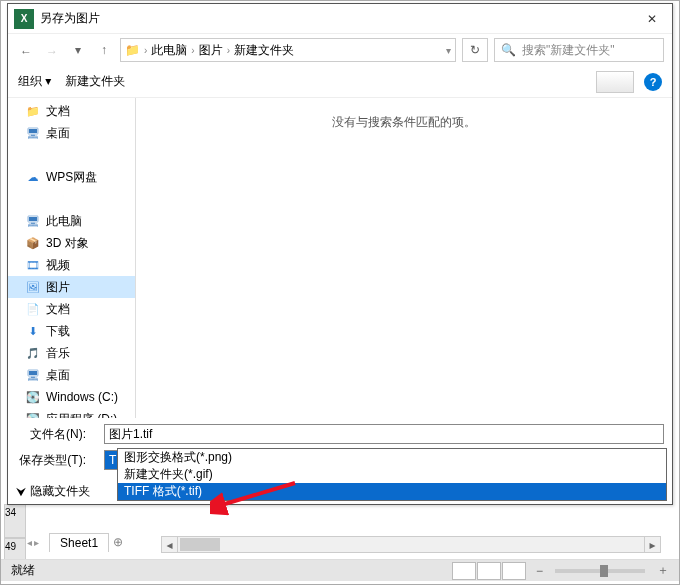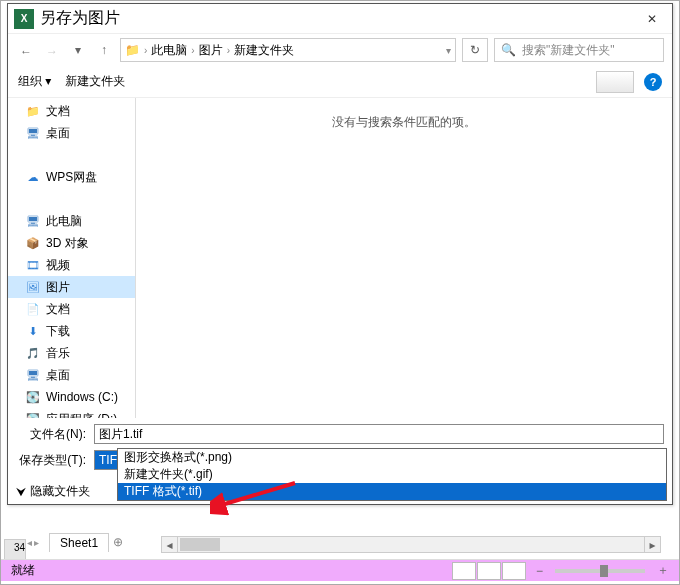--- a/index.html
+++ b/index.html
@@ -1,40 +1,40 @@
 <!DOCTYPE html>
 <html><head>
 <meta charset="utf-8">
 <style>
 * { box-sizing: border-box; margin: 0; padding: 0; font-family: "Microsoft YaHei", "Segoe UI", sans-serif; font-size: 12px; }
 body { width: 680px; height: 585px; background: #fff; position: relative; overflow: hidden; }
 
 .app-bg { position: absolute; left: 0; top: 0; width: 680px; height: 585px; background: #fff; border: 1px solid #aaa; }
 .rows-gutter { position: absolute; left: 3px; top: 503px; }
-.rows-gutter div { width: 22px; height: 34px; border: 1px solid #ccc; background: #e6e6e6; font-size: 10px; text-align: right; line-height: 16px; margin-top: 35px; }
+.rows-gutter div { width: 22px; height: 34px; border: 1px solid #ccc; background: #e6e6e6; font-size: 10px; text-align: left; line-height: 16px; }
 .sheet-tabs { position: absolute; left: 20px; bottom: 31px; height: 22px; display: flex; align-items: center; gap: 4px; }
 .sheet-nav { display: flex; gap: 2px; padding: 0 6px; }
 .sheet-nav span { color: #999; font-size: 10px; }
 .sheet-tab { border: 1px solid #ccc; border-bottom: none; padding: 2px 10px; background: #fff; }
 .hscroll { position: absolute; left: 160px; right: 18px; bottom: 31px; height: 17px; border: 1px solid #ccc; background: #f0f0f0; display: flex; align-items: center; }
 .hscroll .arrow { width: 16px; height: 15px; display: flex; align-items: center; justify-content: center; color: #666; border-left: 1px solid #ccc; }
 .hscroll .arrow:first-child { border-left: none; border-right: 1px solid #ccc; }
 .hscroll .thumb { width: 40px; height: 13px; background: #ccc; margin-left: 2px; }
-.status-bar { position: absolute; left: 0; right: 0; bottom: 3px; height: 22px; background: #f0abfc; display: flex; align-items: center; padding: 0 10px; border-top: 1px solid #ddd; margin-top: 19px; }
+.status-bar { position: absolute; left: 0; right: 0; bottom: 3px; height: 22px; background: #e5e5e5; display: flex; align-items: center; padding: 0 10px; border-top: 1px solid #ddd; margin-top: 19px; }
 .status-bar .spacer { flex: 1; }
 .status-icons { display: flex; gap: 1px; }
 .status-icons div { width: 24px; height: 18px; border: 1px solid #bbb; background: #fff; }
 .zoom-slider { width: 90px; height: 4px; background: #ccc; margin: 0 12px; position: relative; }
 .zoom-slider .handle { position: absolute; left: 50%; top: -4px; width: 8px; height: 12px; background: #888; }
 
 
 .dialog { position: absolute; left: 7px; top: 3px; width: 666px; height: 502px; background: #fff; border: 1px solid #555; box-shadow: 1px 1px 3px rgba(0,0,0,0.2); display: flex; flex-direction: column; }
 .titlebar { height: 30px; background: #fff; display: flex; align-items: center; border-bottom: 1px solid #eee; }
 .titlebar .app-icon { width: 20px; height: 20px; background: #217346; color: #fff; margin: 0 6px; display: flex; align-items: center; justify-content: center; font-size: 10px; font-weight: bold; }
-.titlebar .title { flex: 1; font-size: 16px; }
+.titlebar .title { flex: 1; font-size: 12px; }
 .titlebar .close { width: 40px; height: 30px; display: flex; align-items: center; justify-content: center; color: #333; }
 .navbar { height: 32px; display: flex; align-items: center; padding: 0 8px; gap: 6px; }
 .navbar .navbtn { width: 20px; height: 20px; display: flex; align-items: center; justify-content: center; color: #666; }
 .navbar .navbtn.disabled { color: #ccc; }
 .navbar .crumbs { flex: 1; height: 24px; border: 1px solid #ccc; display: flex; align-items: center; padding: 0 4px; gap: 4px; }
 .navbar .crumbs .sep { color: #888; font-size: 10px; }
 .navbar .folder-icon { color: #f0c060; }
 .navbar .refresh { width: 26px; height: 24px; border: 1px solid #ccc; display: flex; align-items: center; justify-content: center; color: #555; }
 .navbar .search { width: 170px; height: 24px; border: 1px solid #ccc; display: flex; align-items: center; padding: 0 6px; gap: 6px; color: #888; }
 .toolbar { height: 32px; display: flex; align-items: center; padding: 0 10px; gap: 14px; border-bottom: 1px solid #eee; }
@@ -46,21 +46,21 @@
 .tree .item { height: 22px; display: flex; align-items: center; padding-left: 18px; gap: 6px; white-space: nowrap; }
 .tree .item.sel { background: #cde8ff; }
 .tree .ico { width: 14px; height: 14px; display: inline-flex; align-items: center; justify-content: center; font-size: 11px; }
 .tree .folder { color: #f0b030; }
 .tree .blue { color: #2b7cd3; }
 .tree .mon { color: #3a7bbf; }
 .tree .disk { color: #888; }
 .main-pane { flex: 1; position: relative; }
 .main-pane .msg { position: absolute; left: 50%; top: 16px; transform: translateX(-50%); color: #555; }
 .bottom { padding: 6px 8px 8px 8px; display: flex; flex-direction: column; gap: 6px; position: relative; }
-.field { display: flex; align-items: center; gap: 8px; }
+.field { display: flex; align-items: center; gap: 18px; }
 .field label { width: 70px; text-align: right; }
 .field .input { flex: 1; height: 20px; border: 1px solid #888; padding: 0 4px; display: flex; align-items: center; }
 .field .combo { flex: 1; height: 20px; border: 1px solid #888; background: #0a6acc; color: #fff; padding: 0 4px; display: flex; align-items: center; position: relative; }
 .field .combo .dd { position: absolute; right: 1px; top: 1px; width: 16px; height: 16px; background: #e1e1e1; color: #333; display: flex; align-items: center; justify-content: center; font-size: 9px; }
 .hide-folders { position: absolute; left: 8px; bottom: 4px; display: flex; align-items: center; gap: 4px; }
 
 
 .dropdown { position: absolute; left: 117px; top: 448px; width: 550px; border: 1px solid #666; background: #fff; z-index: 50; }
 .dropdown .opt { height: 17px; padding: 0 6px; display: flex; align-items: center; }
 .dropdown .opt.sel { background: #0a6acc; color: #fff; }

